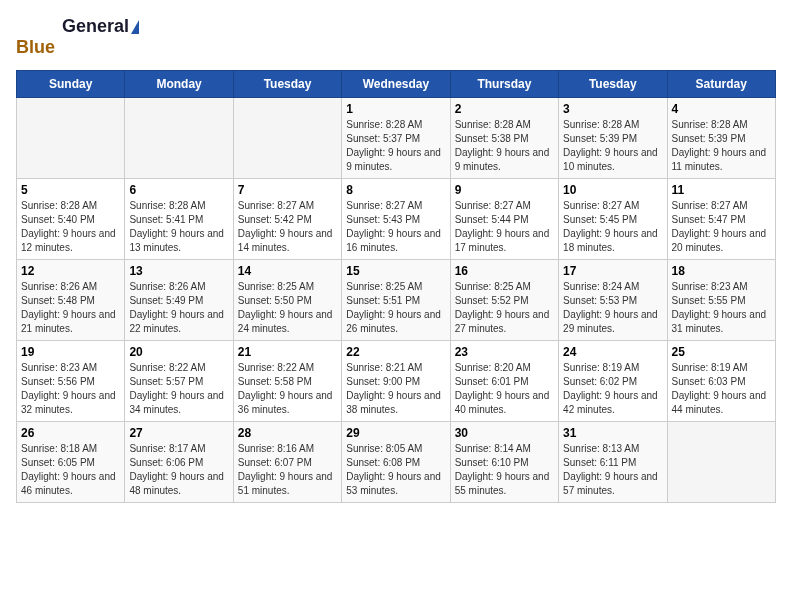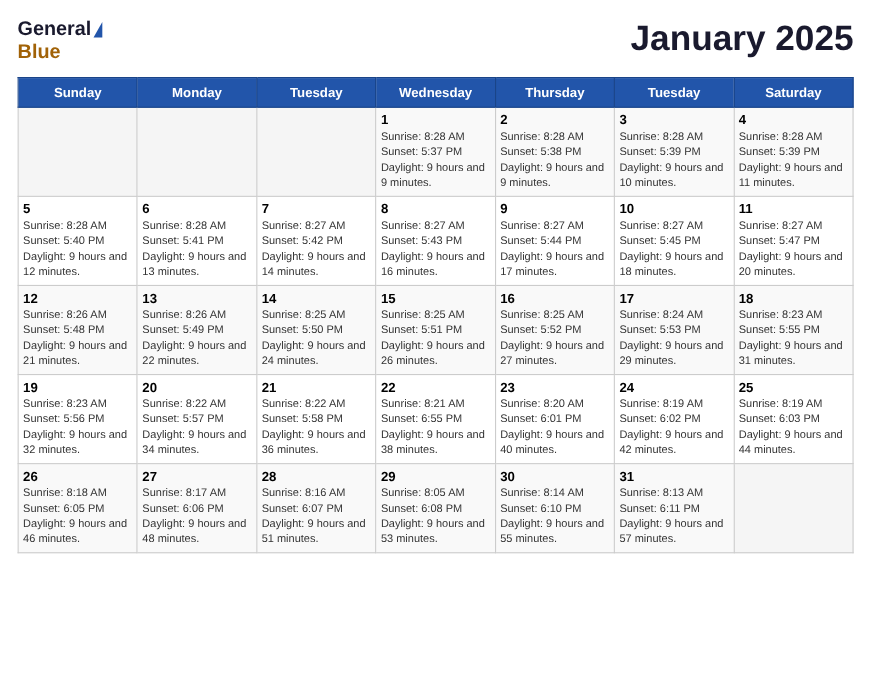--- a/index.html
+++ b/index.html
@@ -18,20 +18,21 @@
     }
     .logo {
       display: flex;
       flex-direction: column;
       align-items: flex-start;
     }
     .logo-general {
       font-size: 18px;
       font-weight: bold;
       color: #1a1a2e;
+      margin-left: 46px;
     }
     .logo-blue {
       font-size: 18px;
       font-weight: bold;
       color: #a16207;
     }
     .logo-icon {
       display: inline-block;
       width: 0;
       height: 0;
@@ -104,21 +105,20 @@
   <div class="logo">
     <div class="logo-line">
       <span class="logo-general">General</span>
       <span class="logo-icon"></span>
     </div>
     <div>
       <span class="logo-blue">Blue</span>
     </div>
   </div>
   <div class="title-block">
-    <h1>January 2025</h1>
   </div>
 </div>
 
 <table>
   <thead>
     <tr>
     <th>Sunday</th>
         <th>Monday</th>
         <th>Tuesday</th>
         <th>Wednesday</th>
@@ -217,21 +217,21 @@
         <td>
           <span class="day-num">20</span>
           <div class="day-info"><span>Sunrise: 8:22 AM</span><br><span>Sunset: 5:57 PM</span><br><span>Daylight: 9 hours and 34 minutes.</span></div>
         </td>
         <td>
           <span class="day-num">21</span>
           <div class="day-info"><span>Sunrise: 8:22 AM</span><br><span>Sunset: 5:58 PM</span><br><span>Daylight: 9 hours and 36 minutes.</span></div>
         </td>
         <td>
           <span class="day-num">22</span>
-          <div class="day-info"><span>Sunrise: 8:21 AM</span><br><span>Sunset: 6:55 PM</span><br><span>Daylight: 9 hours and 38 minutes.</span></div>
+          <div class="day-info"><span>Sunrise: 8:21 AM</span><br><span>Sunset: 9:00 PM</span><br><span>Daylight: 9 hours and 38 minutes.</span></div>
         </td>
         <td>
           <span class="day-num">23</span>
           <div class="day-info"><span>Sunrise: 8:20 AM</span><br><span>Sunset: 6:01 PM</span><br><span>Daylight: 9 hours and 40 minutes.</span></div>
         </td>
         <td>
           <span class="day-num">24</span>
           <div class="day-info"><span>Sunrise: 8:19 AM</span><br><span>Sunset: 6:02 PM</span><br><span>Daylight: 9 hours and 42 minutes.</span></div>
         </td>
         <td>

